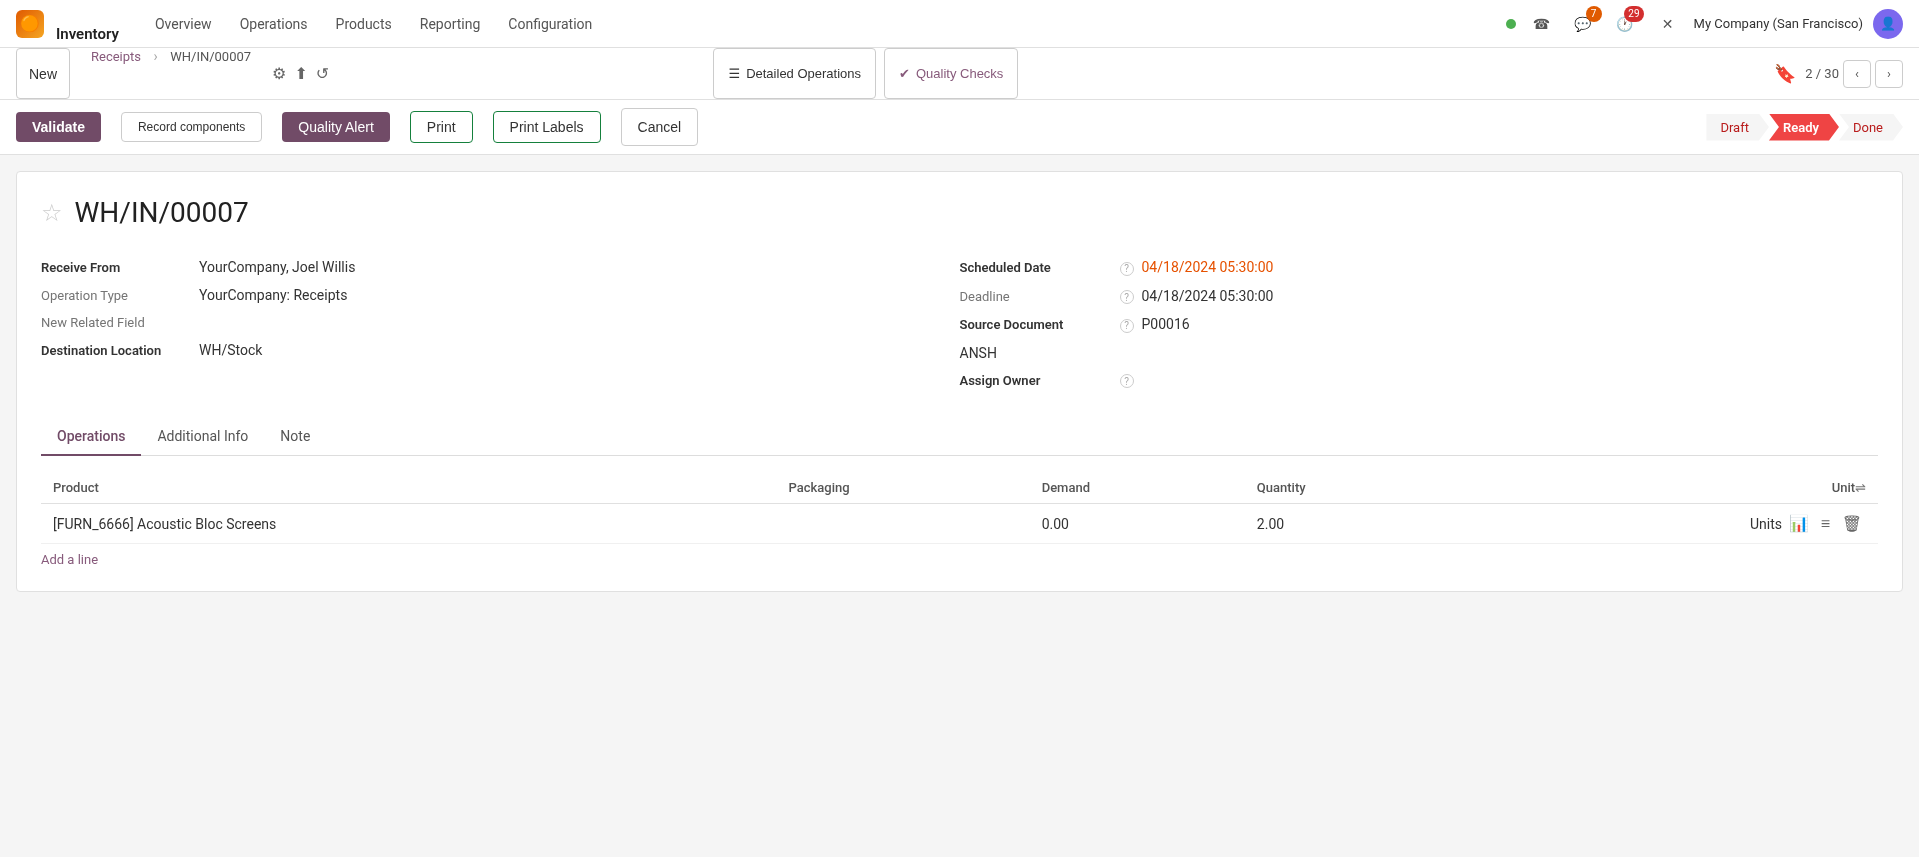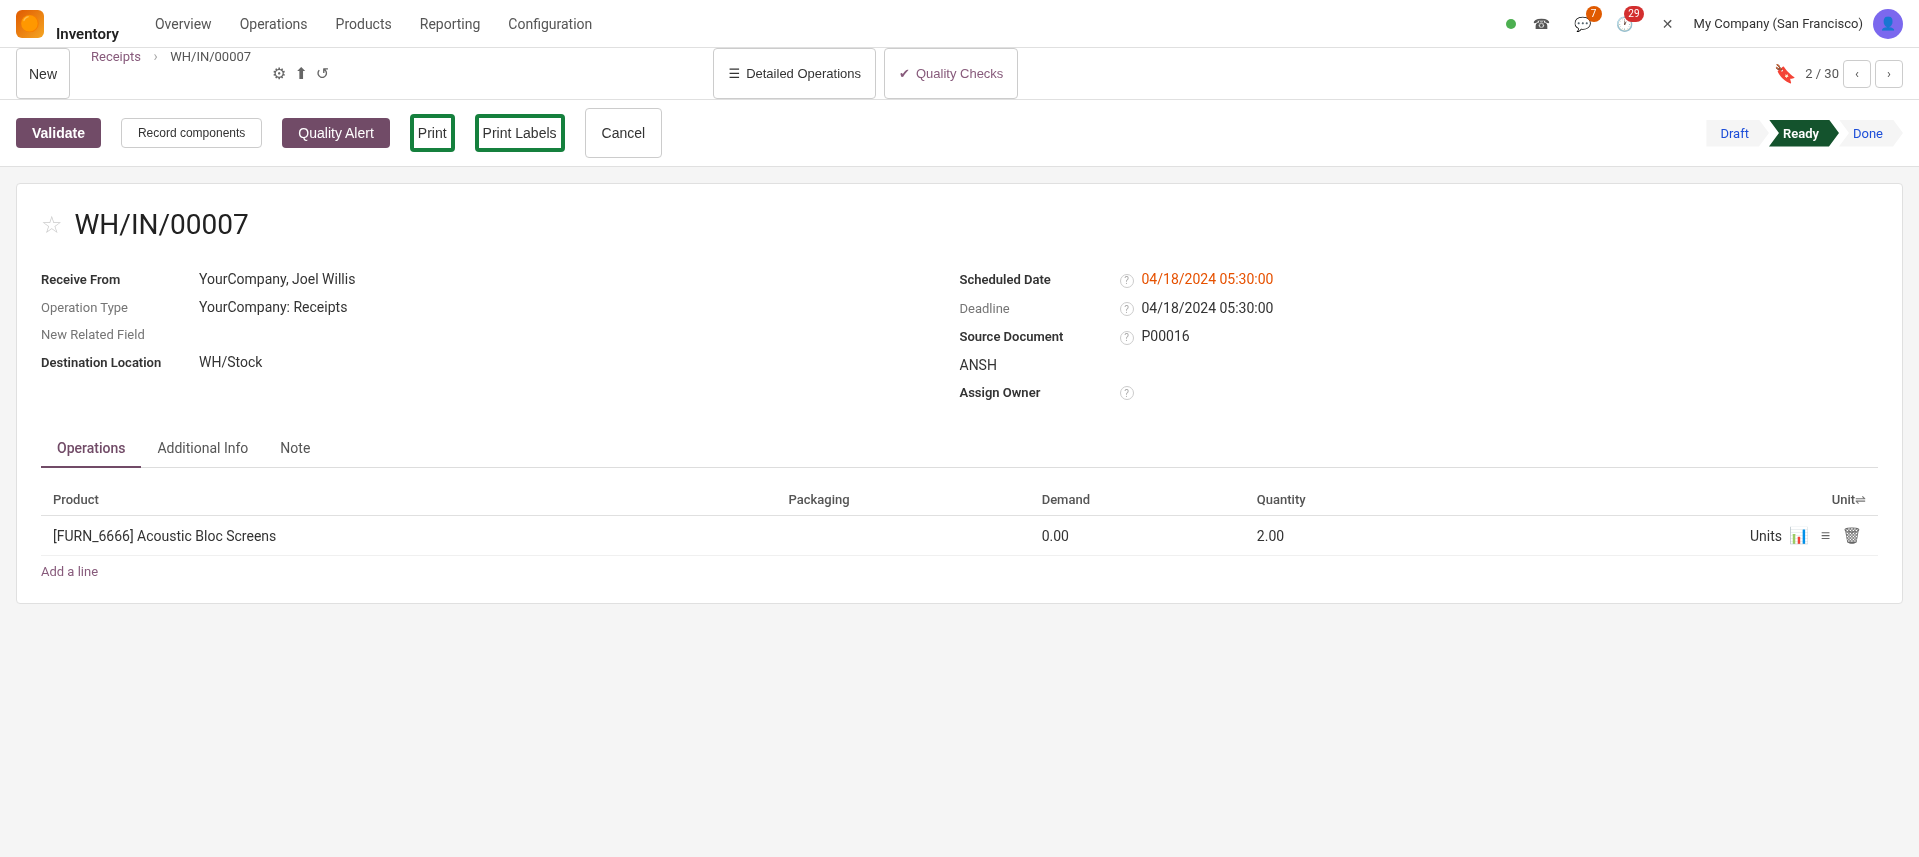--- a/index.html
+++ b/index.html
@@ -78,34 +78,34 @@
     }
     .btn-record {
       background: #fff; color: #333; border: 1px solid #ccc; padding: 7px 16px;
       border-radius: 4px; font-size: 12px; cursor: pointer;
     }
     .btn-quality-alert {
       background: #714b67; color: #fff; border: none; padding: 7px 16px; border-radius: 4px;
       font-size: 14px; cursor: pointer;
     }
     .btn-print {
-      background: #fff; color: #333; border: 4px solid #15803d; padding: 7px 4px;
+      background: #fff; color: #333; border: 1px solid #15803d; padding: 7px 16px;
       border-radius: 4px; font-size: 14px; cursor: pointer;
     }
     .btn-cancel {
-      background: #fff; color: #333; border: 1px solid #ccc; padding: 16px 16px;
+      background: #fff; color: #333; border: 1px solid #ccc; padding: 10px 16px;
       border-radius: 4px; font-size: 14px; cursor: pointer;
     }
     .status-bar { display: flex; align-items: center; margin-left: auto; }
     .status-step {
-      padding: 6px 20px 6px 14px; font-size: 13px; color: #1d4ed8;
+      padding: 6px 20px 6px 14px; font-size: 13px; color: #b91c1c;
       position: relative; background: #f5f5f5; clip-path: polygon(0 0, calc(100% - 10px) 0, 100% 50%, calc(100% - 10px) 100%, 0 100%, 10px 50%);
     }
     .status-step:first-child { clip-path: polygon(0 0, calc(100% - 10px) 0, 100% 50%, calc(100% - 10px) 100%, 0 100%); padding-left: 14px; }
-    .status-step.active { background: #14532d; color: #fff; font-weight: 600; }
+    .status-step.active { background: #ef4444; color: #fff; font-weight: 600; }
 
     
     .main-content { background: #fff; margin: 16px; border-radius: 4px; border: 1px solid #e0e0e0; padding: 24px; }
     .doc-header { display: flex; align-items: center; gap: 12px; margin-bottom: 24px; }
     .star-icon { font-size: 24px; color: #ccc; cursor: pointer; }
     .doc-title { font-size: 28px; font-weight: 400; color: #212121; }
 
     .fields-grid { display: grid; grid-template-columns: 1fr 1fr; gap: 0; margin-bottom: 24px; }
     .field-row { display: flex; align-items: baseline; padding: 6px 0; gap: 8px; }
     .field-label { color: #757575; font-size: 13px; min-width: 150px; flex-shrink: 0; }

